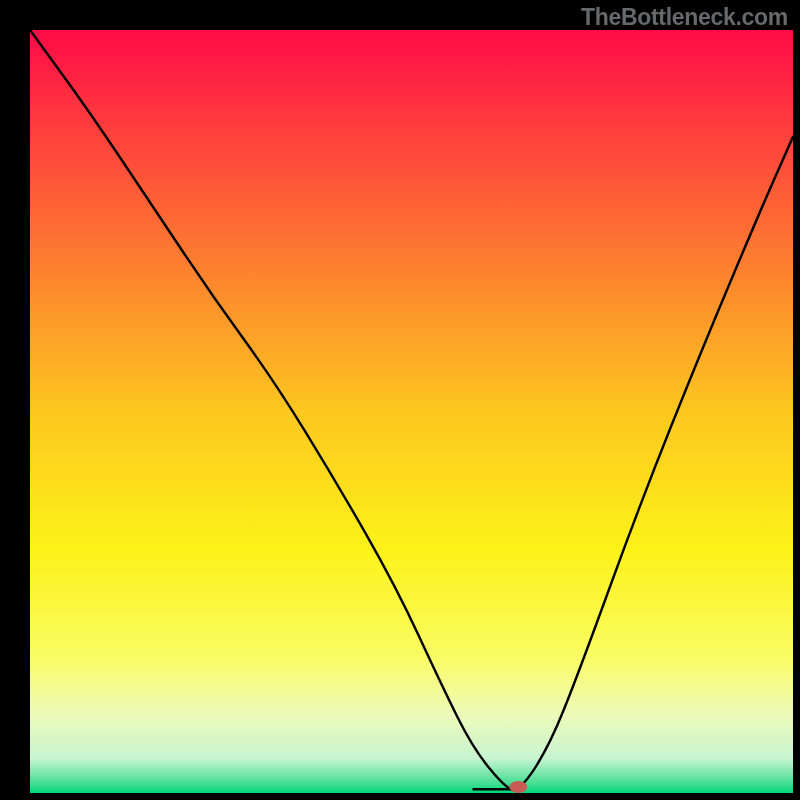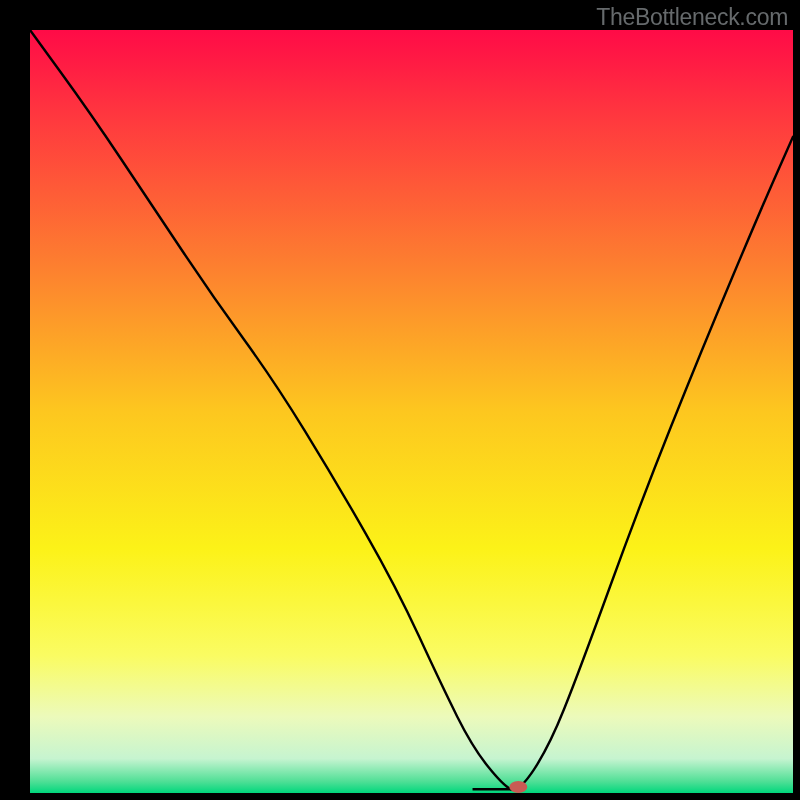--- a/index.html
+++ b/index.html
@@ -16,21 +16,21 @@
     width: 800px;
     height: 800px;
     background: #000;
   }
   .watermark {
     position: absolute;
     top: 4px;
     right: 12px;
     color: #666a6c;
     font-size: 23px;
-    font-weight: 400;
+    font-weight: 700;
     letter-spacing: -0.3px;
     z-index: 10;
   }
   svg.plot {
     position: absolute;
     left: 0;
     top: 0;
   }
 </style>
 </head>

